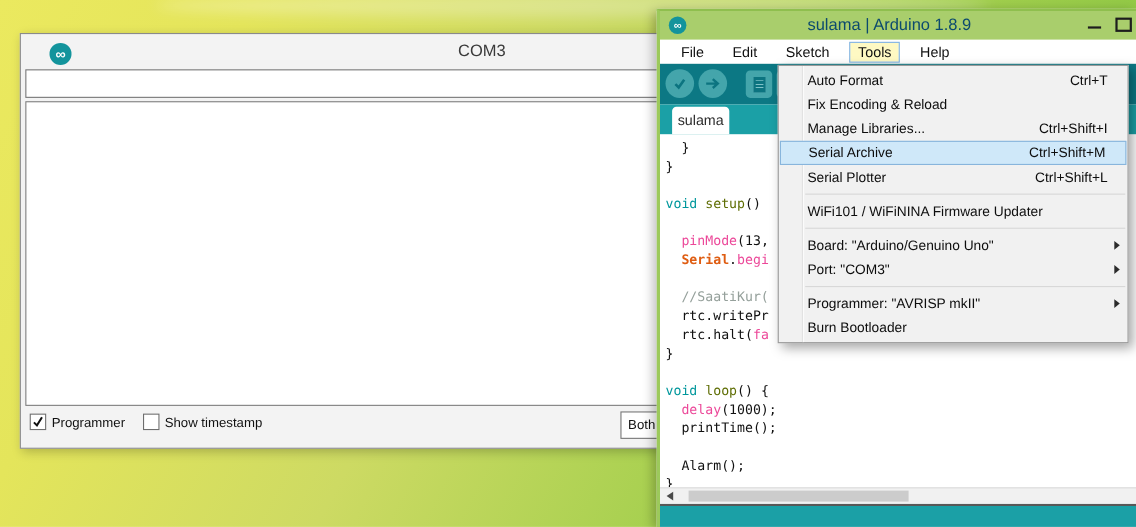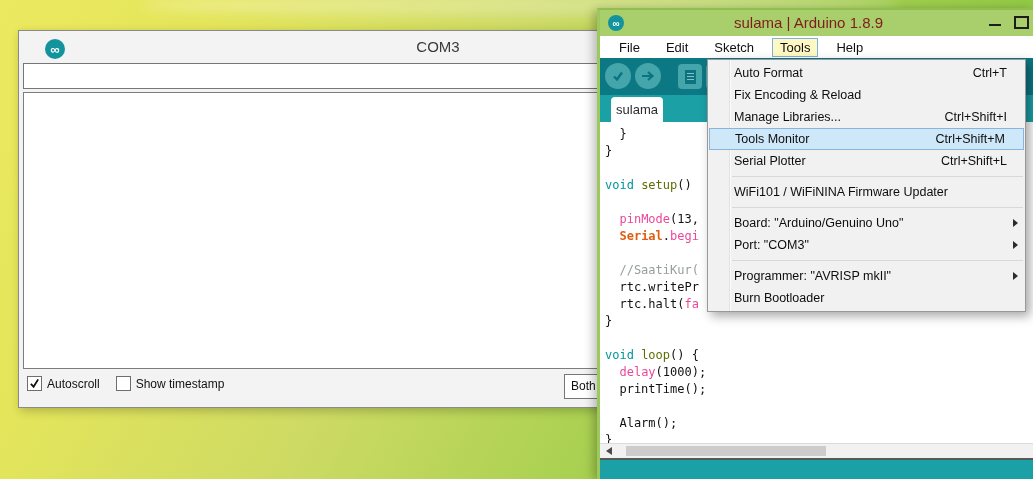--- a/index.html
+++ b/index.html
@@ -29,21 +29,21 @@
   .sm-lineending{position:absolute;left:545px;top:343px;width:120px;height:25px;border:1px solid #767676;
     background:#fff;box-sizing:border-box;font-size:12px;line-height:23px;padding-left:6px;color:#111;
     white-space:nowrap;overflow:hidden;}
 
   
   .ide-window{position:absolute;left:597px;top:8px;width:436px;height:471px;background:#fff;
     border-left:3px solid #9CC95B;border-top:2px solid #8FBF4E;box-shadow:-3px 2px 10px rgba(0,0,0,.28);
     box-sizing:border-box;}
   .ide-titlebar{position:relative;height:26px;background:#A9CE6C;}
   .ide-badge{position:absolute;left:8px;top:5px;width:16px;height:16px;font-size:10px;}
-  .ide-title{position:absolute;left:0;right:16px;top:4px;text-align:center;font-size:15px;color:#7f1d1d;}
+  .ide-title{position:absolute;left:0;right:16px;top:4px;text-align:center;font-size:15px;color:#0c4a6e;}
   .win-min{position:absolute;right:32px;top:14px;width:12px;height:2px;background:#1d1d1d;}
   .win-max{position:absolute;right:4px;top:6px;width:11px;height:9px;border:2px solid #1d1d1d;}
   .ide-menubar{height:22px;background:#fff;display:flex;align-items:center;font-size:13px;color:#101010;}
   .mb-item{padding:1px 7px;margin-left:12px;white-space:nowrap;}
   .mb-item.active{background:#fef9c3;outline:1px solid #7FB2DF;}
   .ide-toolbar{position:relative;height:37px;background:#0C7884;}
   .tb-circle{position:absolute;top:5px;width:26px;height:26px;border-radius:50%;background:#44A5AB;
     display:flex;align-items:center;justify-content:center;}
   .tb-sq{position:absolute;top:6px;width:24px;height:25px;border-radius:4px;background:#44A5AB;
     display:flex;align-items:center;justify-content:center;}
@@ -91,21 +91,21 @@
       <span class="sm-title">COM3</span>
     </div>
     <input class="sm-input" value="" style="">
     <div class="sm-output"></div>
     <div class="sm-bottom">
       <span class="cb" id="cb-autoscroll">
         <svg width="11" height="11" viewBox="0 0 12 12">
           <path d="M2 6.5l3 3 5-8" stroke="#111" stroke-width="2" fill="none"></path>
         </svg>
       </span>
-      <span class="cb-label">Autoscroll</span>
+      <span class="cb-label">Programmer</span>
       <span class="cb"></span>
       <span class="cb-label">Show timestamp</span>
     </div>
     <div class="sm-lineending">Both</div>
   </section>
 
   <section class="ide-window">
     <div class="ide-titlebar">
       <span class="badge ide-badge">∞</span>
       <span class="ide-title">sulama | Arduino 1.8.9</span>
@@ -154,21 +154,21 @@
         <span class="menu-shortcut">Ctrl+T</span>
       </div>
       <div class="menu-row">
         <span class="menu-label">Fix Encoding &amp; Reload</span>
       </div>
       <div class="menu-row">
         <span class="menu-label">Manage Libraries...</span>
         <span class="menu-shortcut">Ctrl+Shift+I</span>
       </div>
       <div class="menu-row highlight">
-        <span class="menu-label">Tools Monitor</span>
+        <span class="menu-label">Serial Archive</span>
         <span class="menu-shortcut">Ctrl+Shift+M</span>
       </div>
       <div class="menu-row">
         <span class="menu-label">Serial Plotter</span>
         <span class="menu-shortcut">Ctrl+Shift+L</span>
       </div>
       <div class="menu-sep"></div>
       <div class="menu-row">
         <span class="menu-label">WiFi101 / WiFiNINA Firmware Updater</span>
       </div>

